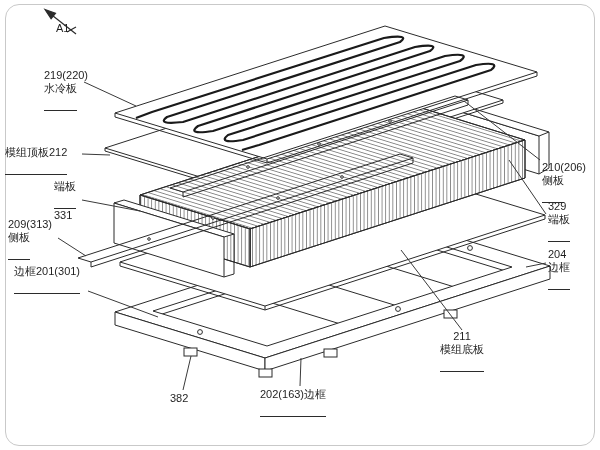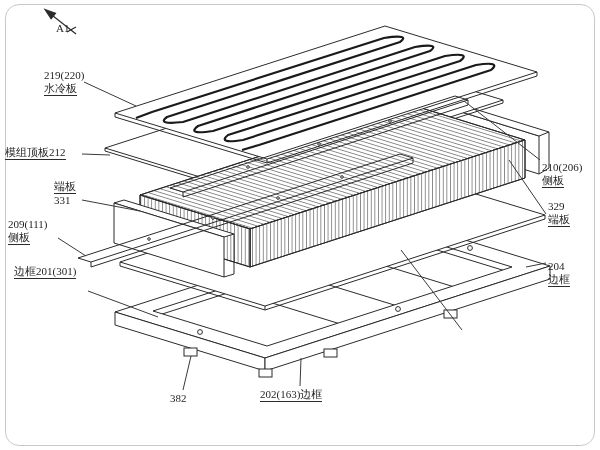--- a/index.html
+++ b/index.html
@@ -2,23 +2,23 @@
 <html><head>
 <meta charset="utf-8">
 <style>
   html,body{margin:0;padding:0;background:#fff;}
   .stage{position:relative;width:600px;height:450px;background:#fff;overflow:hidden;
          font-family:"Liberation Sans","DejaVu Sans",sans-serif;}
   .photo-border{position:absolute;left:5px;top:4px;width:588px;height:440px;
                 border:1px solid #c9c9c9;border-radius:14px;pointer-events:none;}
   svg{position:absolute;left:0;top:0;}
   .lbl{position:absolute;display:flex;flex-direction:column;align-items:flex-start;
-       font-size:11px;line-height:13px;color:#1f1f1f;white-space:nowrap;font-family:Liberation Serif, serif;}
+       font-size:11px;line-height:13px;color:#1f1f1f;white-space:nowrap;}
   .lbl span{display:inline-block;}
-  .u{border-bottom:1px solid #2b2b2b;padding-bottom:0;}
+  .u{border-bottom:1px solid #2b2b2b;padding-bottom:15px;}
   .ctr{align-items:center;}
 </style>
 </head>
 <body>
 
 <div class="stage">
   <div class="photo-border"></div>
 
   <svg width="600" height="450" viewBox="0 0 600 450">
     <defs>
@@ -134,38 +134,42 @@
   <div class="lbl" style="left:5px;top:146px">
     <span class="u">模组顶板212</span>
   </div>
 
   <div class="lbl" style="left:54px;top:180px">
     <span class="u">端板</span>
     <span>331</span>
   </div>
 
   <div class="lbl" style="left:8px;top:218px">
-    <span>209(111)</span>
+    <span>209(313)</span>
     <span class="u">侧板</span>
   </div>
 
   <div class="lbl" style="left:14px;top:265px">
     <span class="u">边框201(301)</span>
   </div>
 
   <div class="lbl" style="left:170px;top:392px">
     <span>382</span>
   </div>
 
   <div class="lbl" style="left:260px;top:388px">
     <span class="u">202(163)边框</span>
   </div>
 
+  <div class="lbl ctr" style="left:440px;top:330px">
+    <span>211</span>
+    <span class="u">模组底板</span>
+  </div>
 
-  <div class="lbl" style="left:548px;top:260px">
+  <div class="lbl" style="left:548px;top:248px">
     <span>204</span>
     <span class="u">边框</span>
   </div>
 
   <div class="lbl" style="left:548px;top:200px">
     <span>329</span>
     <span class="u">端板</span>
   </div>
 
   <div class="lbl" style="left:542px;top:161px">

